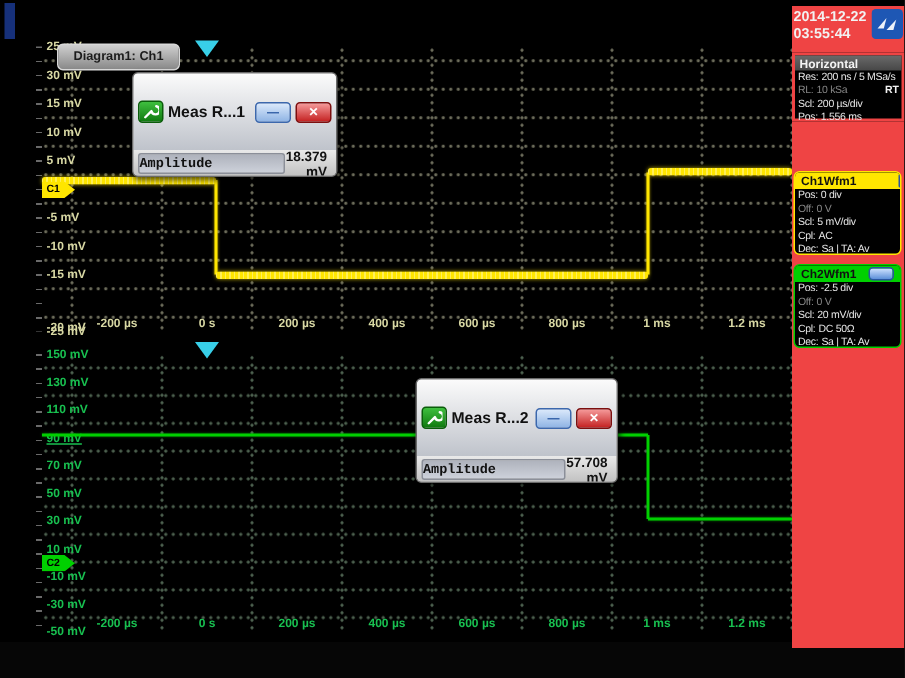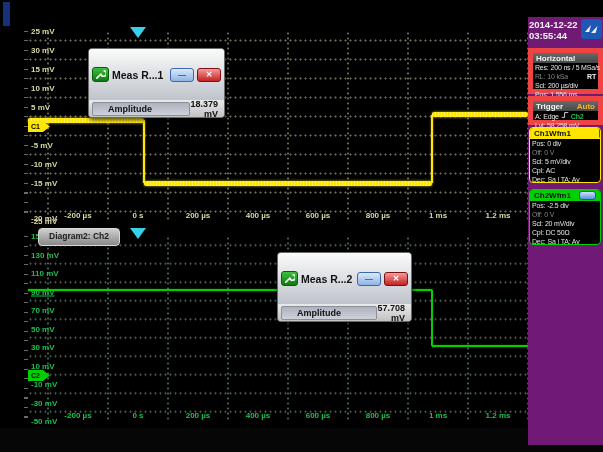--- a/index.html
+++ b/index.html
@@ -71,30 +71,30 @@
     background:linear-gradient(#fbfbfb,#bfc3cb);}
   .meas-ic{width:15px;height:13px;border-radius:3px;background:linear-gradient(#3fbf3f,#0f7a0f);
     border:1px solid #0a5c0a;display:flex;align-items:center;justify-content:center;flex:0 0 auto;}
   .meas-title{font-size:10.5px;font-weight:bold;color:#111;flex:1 1 auto;white-space:nowrap;}
   .mbtn{width:22px;height:12px;border-radius:3px;font-size:8px;font-weight:bold;
     display:flex;align-items:center;justify-content:center;flex:0 0 auto;line-height:1;}
   .btn-min{background:linear-gradient(#dbe9fb,#8fb4e4);border:1px solid #3c68ad;color:#1d4e9c;}
   .btn-close{background:linear-gradient(#f59a9a,#c42222);border:1px solid #7c0f0f;color:#fff;}
   .meas-row{display:flex;align-items:center;height:15px;padding:1px 3px;
     background:linear-gradient(#e9e9e9,#c2c2c2);}
-  .meas-label{width:96px;height:12px;line-height:12px;padding-left:15px;font-size:9px;font-weight:bold;color:#111;
-    background:linear-gradient(#aeb2bc,#cdd1da);border:1px solid #8b8f99;border-radius:2px;}
+  .meas-label{width:96px;height:12px;line-height:12px;padding-left:0;font-size:9px;font-weight:bold;color:#111;
+    background:linear-gradient(#aeb2bc,#cdd1da);border:1px solid #8b8f99;border-radius:2px;font-family:Liberation Mono, monospace;}
   .meas-value{flex:1;text-align:right;font-size:9px;font-weight:bold;color:#111;padding-right:3px;}
 
   
-  .rp{position:absolute;left:528px;top:17px;width:75px;height:428px;background:#701a75;z-index:8;}
+  .rp{position:absolute;left:528px;top:4px;width:75px;height:428px;background:#ef4444;z-index:8;}
   .dtbox{position:absolute;left:1px;top:2px;width:73px;height:27px;color:#f2f2f2;}
   .dtbox .d1l{font-size:9.5px;font-weight:bold;line-height:11px;}
   .rs-logo{position:absolute;right:1px;top:2px;}
-  .sect{position:absolute;left:0;width:75px;background:#000;border:5px solid #ef4444;box-sizing:border-box;}
+  .sect{position:absolute;left:0;width:75px;background:#000;border:2px solid #ef4444;box-sizing:border-box;}
   .sect-hd{display:flex;justify-content:space-between;align-items:center;height:10px;
     background:linear-gradient(#6a6a6a,#474747);padding:0 3px;font-size:8px;font-weight:bold;color:#f4f4f4;}
   .sect-hd .mode{color:#ffb41e;}
   .prow{display:flex;align-items:center;gap:2px;font-size:7px;line-height:9px;color:#e6e6e6;
     padding:0 2px;white-space:nowrap;letter-spacing:-.2px;}
   .prow .dim{color:#858585;}
   .prow .right{margin-left:auto;font-weight:bold;color:#f0f0f0;}
   .prow .grn{color:#18c050;font-weight:bold;}
   .chbox{position:absolute;left:1px;width:72px;height:56px;background:#000;box-sizing:border-box;
     border-radius:4px;overflow:hidden;}
@@ -142,20 +142,23 @@
       <div class="tick ytick c1t" style="left: 31px; top: 164px;">-10 mV</div>
       <div class="tick ytick c1t" style="left: 31px; top: 183px;">-15 mV</div>
       <div class="tick ytick c1t" style="left: 31px; top: 218px;">-20 mV</div>
       <div class="tick ytick c1t" style="left: 31px; top: 221px;">-25 mV</div>
       <div class="seg ch1seg" style="left: 28.2px; width: 115.8px; top: 117.8px;"></div>
       <div class="vseg ch1seg" style="left: 143px; top: 120.3px; height: 62.7px;"></div>
       <div class="seg ch1seg" style="left: 144px; width: 288px; top: 180.5px;"></div>
       <div class="vseg ch1seg" style="left: 431px; top: 114.6px; height: 68.4px;"></div>
       <div class="seg ch1seg" style="left: 432px; width: 96px; top: 112.1px;"></div>
     </div>
+  <div class="dtab" style="top:29px">
+    <span>Diagram1: Ch1</span>
+  </div>
   <div class="trig-tri" style="left:130px;top:27px"></div>
   <div class="chan-mark cm1" style="top:121px">C1</div>
 
   <div class="grid grid2"></div>
   <div class="tickstrip" style="left:24px;top:236px;height:185px"></div>
   <div class="dimzone"></div>
   <div id="d2-layer" class="abs" style="left:0;top:222px;width:603px;height:206px">
       <div class="tick xtick c2t" style="left: 78px; top: 189px;">-200 µs</div>
       <div class="tick xtick c2t" style="left: 138px; top: 189px;">0 s</div>
       <div class="tick xtick c2t" style="left: 198px; top: 189px;">200 µs</div>
@@ -173,23 +176,20 @@
       <div class="tick ytick c2t" style="left: 31px; top: 106.5px;">50 mV</div>
       <div class="tick ytick c2t" style="left: 31px; top: 125px;">30 mV</div>
       <div class="tick ytick c2t" style="left: 31px; top: 143.5px;">10 mV</div>
       <div class="tick ytick c2t" style="left: 31px; top: 162px;">-10 mV</div>
       <div class="tick ytick c2t" style="left: 31px; top: 180.5px;">-30 mV</div>
       <div class="tick ytick c2t" style="left: 31px; top: 199px; text-align: right;">-50 mV</div>
       <div class="seg ch2seg" style="left: 28.2px; width: 403.8px; top: 66.65px;"></div>
       <div class="vseg ch2seg" style="left: 431px; top: 67.65px; height: 56.425px;"></div>
       <div class="seg ch2seg" style="left: 432px; width: 126px; top: 123.075px;"></div>
     </div>
-  <div class="dtab" style="top:228px">
-    <span>Diagram2: Ch2</span>
-  </div>
   <div class="trig-tri" style="left:130px;top:228px"></div>
   <div class="chan-mark cm2" style="top:370px">C2</div>
   <div class="ta-badge">TA</div>
   <div class="posflag">1.556 ms</div>
 
   <div class="meas" style="left:88px;top:48px;width:135px">
     <div class="meas-hd">
       <span class="meas-ic">
         <svg width="11" height="11" viewBox="0 0 12 12">
             <path d="M2 10 L6.5 5.5 M6.5 5.5 a3 3 0 1 0 3.5 -3.5" stroke="#fff" fill="none" stroke-width="1.7" stroke-linecap="round"></path>
@@ -251,40 +251,20 @@
       <div class="prow">
           <span>Scl:</span>
           <span>200 µs/div</span>
         </div>
       <div class="prow">
           <span>Pos:</span>
           <span>1.556 ms</span>
         </div>
     </div>
 
-    <div class="sect" style="top:79px;height:29px">
-      <div class="sect-hd">
-        <span>Trigger</span>
-        <span class="mode">Auto</span>
-      </div>
-      <div class="prow">
-        <span>A:</span>
-        <span>Edge</span>
-        <span>
-          <svg width="8" height="8" viewBox="0 0 10 10">
-              <polyline points="1,8 4.5,8 4.5,2 9,2" stroke="#d8d8d8" stroke-width="1.2" fill="none"></polyline>
-            </svg>
-        </span>
-        <span class="grn">Ch2</span>
-      </div>
-      <div class="prow">
-          <span>Lvl:</span>
-          <span>58.258 mV</span>
-        </div>
-    </div>
 
     <div class="chbox y" style="top:110px">
       <div class="ch-hd">
         <span>Ch1Wfm1</span>
         <span class="pill"></span>
       </div>
       <div class="prow">
           <span>Pos:</span>
           <span>0 div</span>
         </div>

